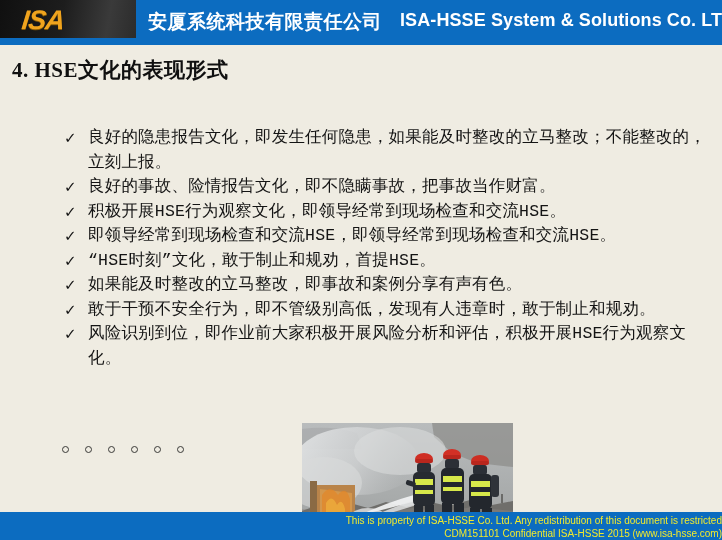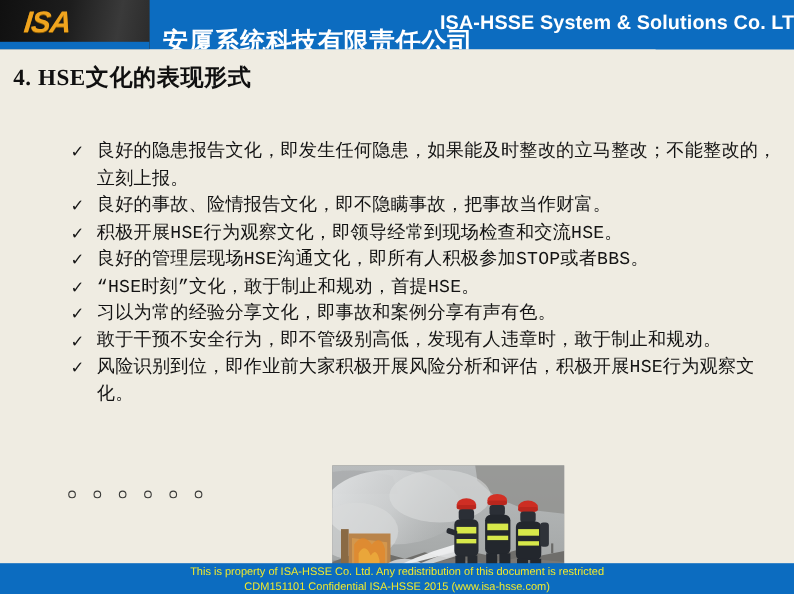--- a/index.html
+++ b/index.html
@@ -51,24 +51,24 @@
     font-style: italic;
     font-size: 27px;
     letter-spacing: -1px;
     color: #f0a41e;
     text-shadow: 0 1px 0 #8a5c06;
     transform: skewX(-6deg);
   }
   #header-title-cn {
     position: absolute;
     left: 148px;
-    top: 22px;
+    top: 9px;
     font-family: "Liberation Sans", "DejaVu Sans", sans-serif;
     font-weight: bold;
-    font-size: 23px;
+    font-size: 19px;
     color: #ffffff;
     letter-spacing: 0.5px;
     white-space: nowrap;
   }
   #header-title-en {
     position: absolute;
     left: 400px;
     top: 10px;
     font-family: "Liberation Sans", "DejaVu Sans", sans-serif;
     font-weight: bold;
@@ -179,20 +179,21 @@
     height: 28px;
     background: #0c6cc0;
     text-align: center;
   }
   .footer-line {
     font-family: "Liberation Sans", "DejaVu Sans", sans-serif;
     font-size: 10px;
     color: #f2ea2c;
     line-height: 13px;
     white-space: nowrap;
+    text-align: right;
   }
   .footer-line.l1 { padding-top: 2px; }
 </style>
 </head>
 <body>
 
 <div id="slide">
 
   <div id="header">
     <div id="header-logo-panel">
@@ -214,29 +215,29 @@
         <div class="bullet-row">
           <span class="check">✓</span>
           <span class="btext">良好的事故、险情报告文化，即不隐瞒事故，把事故当作财富。</span>
         </div>
         <div class="bullet-row">
           <span class="check">✓</span>
           <span class="btext">积极开展HSE行为观察文化，即领导经常到现场检查和交流HSE。</span>
         </div>
         <div class="bullet-row">
           <span class="check">✓</span>
-          <span class="btext">良好的管理层现场HSE沟通文化，即所有人积极参加STOP或者BBS。</span>
+          <span class="btext">即领导经常到现场检查和交流HSE，即领导经常到现场检查和交流HSE。</span>
         </div>
         <div class="bullet-row">
           <span class="check">✓</span>
           <span class="btext">“HSE时刻”文化，敢于制止和规劝，首提HSE。</span>
         </div>
         <div class="bullet-row">
           <span class="check">✓</span>
-          <span class="btext">习以为常的经验分享文化，即事故和案例分享有声有色。</span>
+          <span class="btext">如果能及时整改的立马整改，即事故和案例分享有声有色。</span>
         </div>
         <div class="bullet-row">
           <span class="check">✓</span>
           <span class="btext">敢于干预不安全行为，即不管级别高低，发现有人违章时，敢于制止和规劝。</span>
         </div>
         <div class="bullet-row">
           <span class="check">✓</span>
           <span class="btext">风险识别到位，即作业前大家积极开展风险分析和评估，积极开展HSE行为观察文化。</span>
         </div>
       </div>

